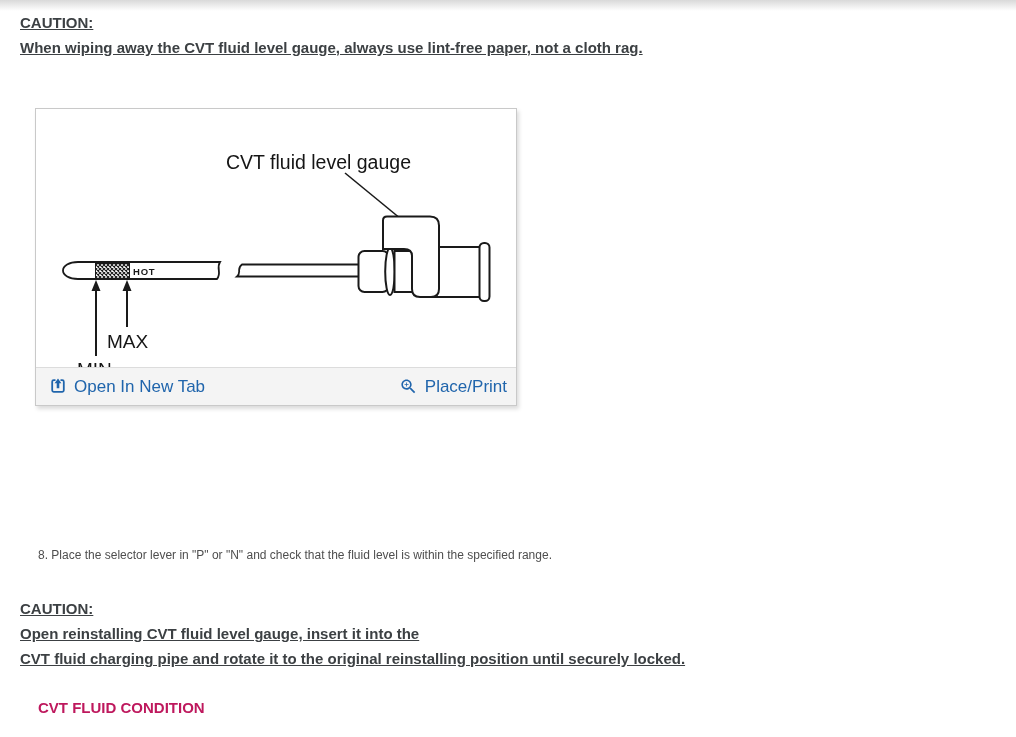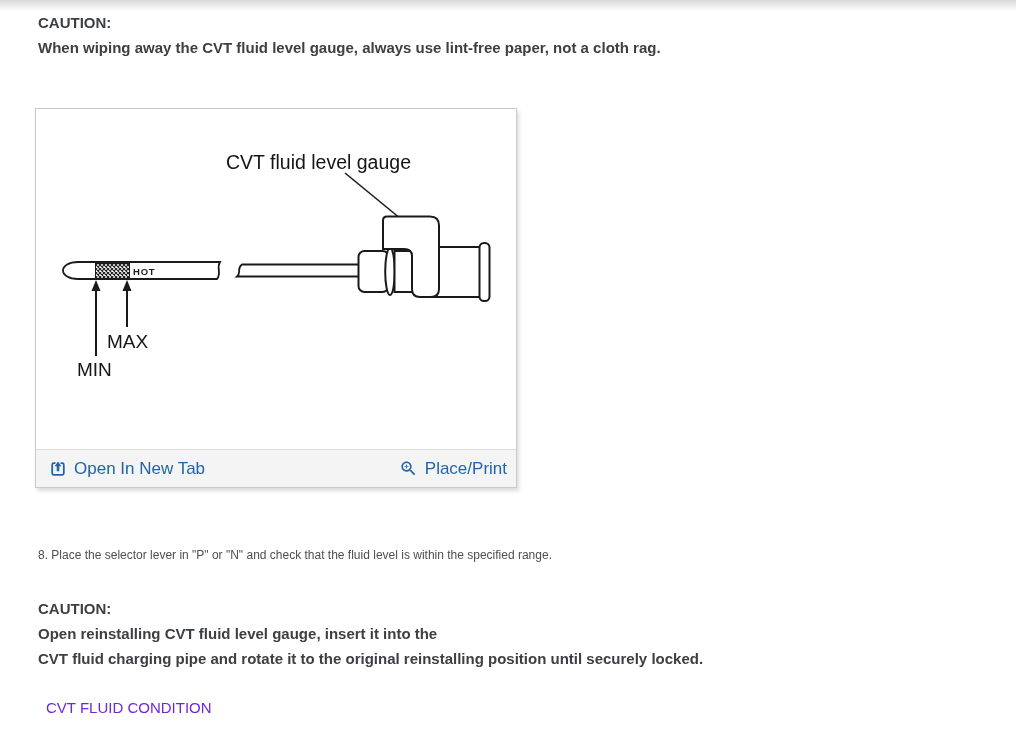--- a/index.html
+++ b/index.html
@@ -9,54 +9,54 @@
     background: #ffffff;
     font-family: "Liberation Sans", sans-serif;
     overflow: hidden;
     color: #3b3b3b;
   }
   .top-shadow {
     position: absolute; top: 0; left: 0; width: 1016px; height: 11px;
     background: linear-gradient(to bottom, #d9d9d9, #ffffff);
   }
   .caution {
-    position: absolute; left: 38px;
-    font-size: 15px; font-weight: bold; color: #3c4043; line-height: 25px;
+    position: absolute; left: 20px;
+    font-size: 15px; font-weight: bold; color: #3c4043; line-height: 25px; text-decoration: underline;
   }
   .caution-top { top: 10px; }
   .caution-bottom { top: 596px; }
   .figure-box {
     position: absolute; left: 35px; top: 108px;
-    width: 482px; height: 380px;
+    width: 482px; height: 298px;
     border: 1px solid #c9c9c9;
     background: #ffffff;
     box-shadow: 2px 3px 4px rgba(0,0,0,0.14);
     display: flex; flex-direction: column;
   }
   .figure-canvas { flex: 1 1 auto; position: relative; overflow: hidden; }
   .figure-canvas svg { display: block; }
   .figure-footer {
     flex: 0 0 38px;
     background: #f4f4f4;
     border-top: 1px solid #dcdcdc;
     display: flex; align-items: center; justify-content: space-between;
     padding: 0 9px 0 13px;
   }
   .fig-link {
-    display: inline-flex; align-items: center; gap: 7px;
+    display: inline-flex; gap: 7px;
     color: #2065ac; font-size: 17px; text-decoration: none; cursor: pointer;
   }
   .fig-link svg { flex: 0 0 auto; }
   .step-text {
     position: absolute; left: 38px; top: 548px;
     font-size: 12px; font-weight: 400; color: #4e4e4e;
   }
   .section-heading {
     position: absolute; left: 38px; top: 699px;
-    font-size: 15px; font-weight: normal; color: #6d28d9; margin-left: 8px;
+    font-size: 15px; font-weight: bold; color: #be185d;
   }
   .diagram-label { font-family: "Liberation Sans", sans-serif; }
 </style>
 </head>
 <body>
 
 <div class="top-shadow"></div>
 
 <div class="caution caution-top">
   <div>CAUTION:</div>

